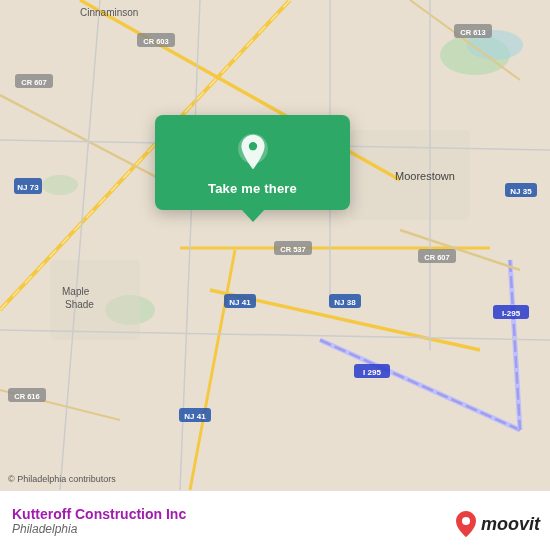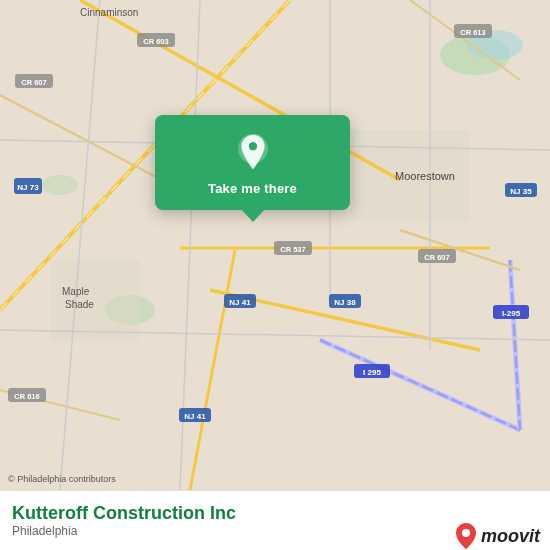--- a/index.html
+++ b/index.html
@@ -79,44 +79,45 @@
       height: 60px;
       background: #ffffff;
       display: flex;
       flex-direction: column;
       justify-content: center;
       padding: 0 12px;
       border-top: 1px solid #e0e0e0;
     }
 
     .bottom-title {
-      font-size: 18px;
+      font-size: 14px;
       font-weight: 700;
-      color: #15803d;
+      color: #a21caf;
     }
 
     .bottom-subtitle {
       font-size: 12px;
       color: #666;
+      font-style: italic;
     }
 
     
     .map-attribution {
       position: absolute;
       bottom: 6px;
       left: 8px;
       font-size: 9px;
       color: #555;
       z-index: 5;
     }
 
     
     .moovit-logo {
       position: absolute;
-      bottom: 0;
+      bottom: 12px;
       right: 10px;
       display: flex;
       align-items: center;
       gap: 4px;
       z-index: 5;
     }
     .moovit-logo-text {
       font-size: 18px;
       font-weight: 800;
       color: #222;

